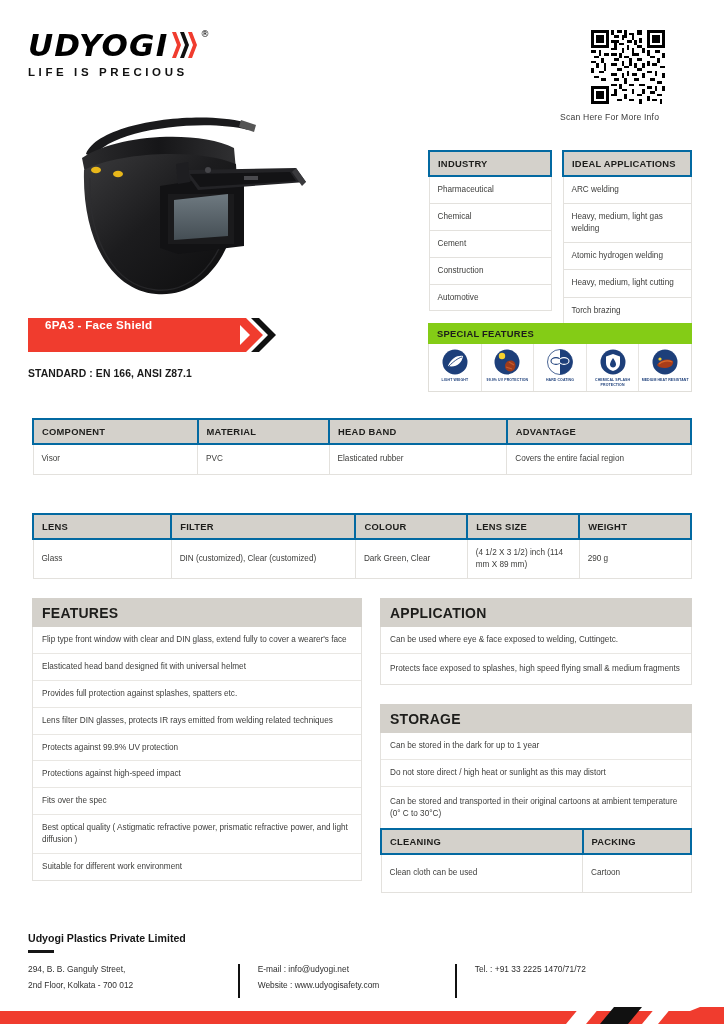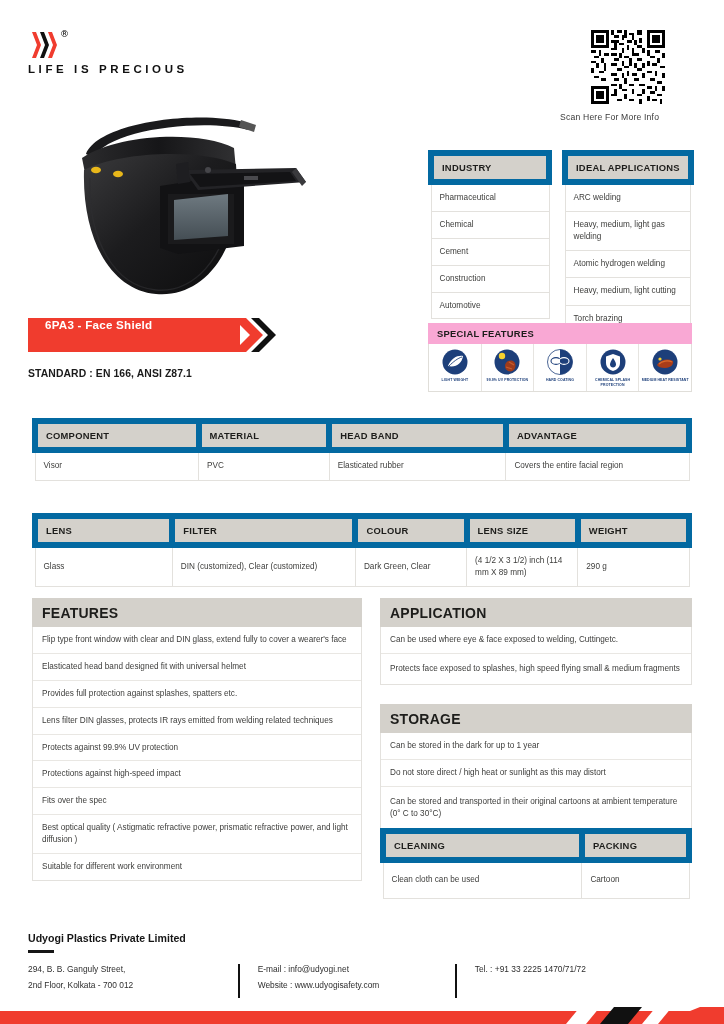--- a/index.html
+++ b/index.html
@@ -55,38 +55,38 @@
     position: absolute; left: 28px; top: 368px;
     font-size: 10.4px; font-weight: 700; color: #1a1a1a; letter-spacing: .1px;
   }
 
   
   .tbl { border-collapse: collapse; width: 100%; }
   .tbl th {
     background: #d4d1cb; color: #1d1d1b;
     font-size: 9.4px; font-weight: 700; text-align: left;
     padding: 6px 8px; letter-spacing: .25px;
-    border: 6px solid #0369a1; white-space: nowrap;
+    border: 2px solid #0369a1; white-space: nowrap;
   }
   .tbl td {
     background: #fff; color: #3d3d3b;
     font-size: 8.2px; padding: 7px 8px; line-height: 1.45;
     border: 1px solid #e3e1dd; vertical-align: middle;
   }
 
   
   .ind-tbl { position: absolute; left: 428px; top: 150px; width: 124px; }
   .app-tbl { position: absolute; left: 562px; top: 150px; width: 130px; }
   .ind-tbl td, .app-tbl td { height: 26px; }
   .app-tbl td.two { height: 28px; }
 
   
   .sf { position: absolute; left: 428px; top: 323px; width: 264px; }
   .sf-head {
-    background: #f9a8d4; font-size: 9.4px; font-weight: 700;
+    background: #84cc16; font-size: 9.4px; font-weight: 700;
     padding: 5px 9px; letter-spacing: .25px; color:#1d1d1b;
   }
   .sf-body { display: flex; border: 1px solid #e0ded9; border-top: none; background:#fff; }
   .sf-item {
     flex: 1; border-right: 1px solid #e6e4e0;
     padding: 5px 2px 4px; text-align: center;
   }
   .sf-item:last-child { border-right: none; }
   .sf-ico { width: 26px; height: 26px; margin: 0 auto 3px; display:block; }
   .sf-lab {
@@ -136,20 +136,21 @@
 
   .bottom-bar { position: absolute; left: 0; bottom: 0; width: 724px; height: 17px; overflow: hidden; }
 </style>
 </head>
 <body>
 
 <div class="page">
 
   <div class="logo-block">
     <div class="logo-row">
+      <span class="logo-word">UDYOGI</span>
       <span class="logo-chevs">
         <svg class="chev" viewBox="0 0 9 26">
           <polygon points="0,0 5,13 0,26 4,26 9,13 4,0" fill="#f03c2e"></polygon>
         </svg>
         <svg class="chev" viewBox="0 0 9 26">
           <polygon points="0,0 5,13 0,26 4,26 9,13 4,0" fill="#111"></polygon>
         </svg>
         <svg class="chev" viewBox="0 0 9 26">
           <polygon points="0,0 5,13 0,26 4,26 9,13 4,0" fill="#f03c2e"></polygon>
         </svg>

